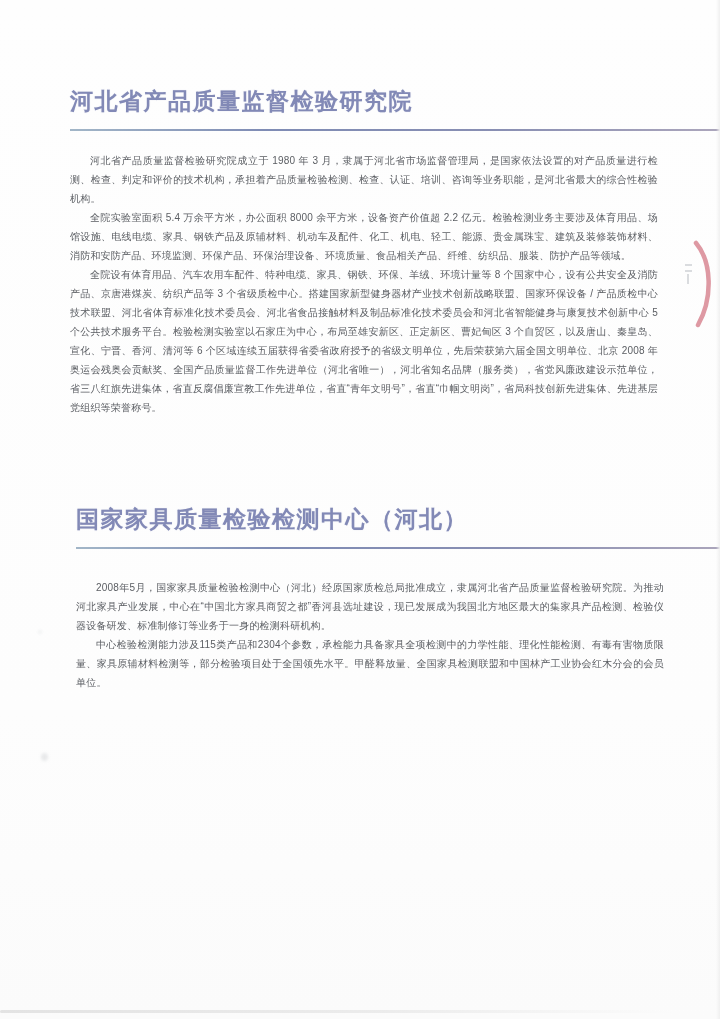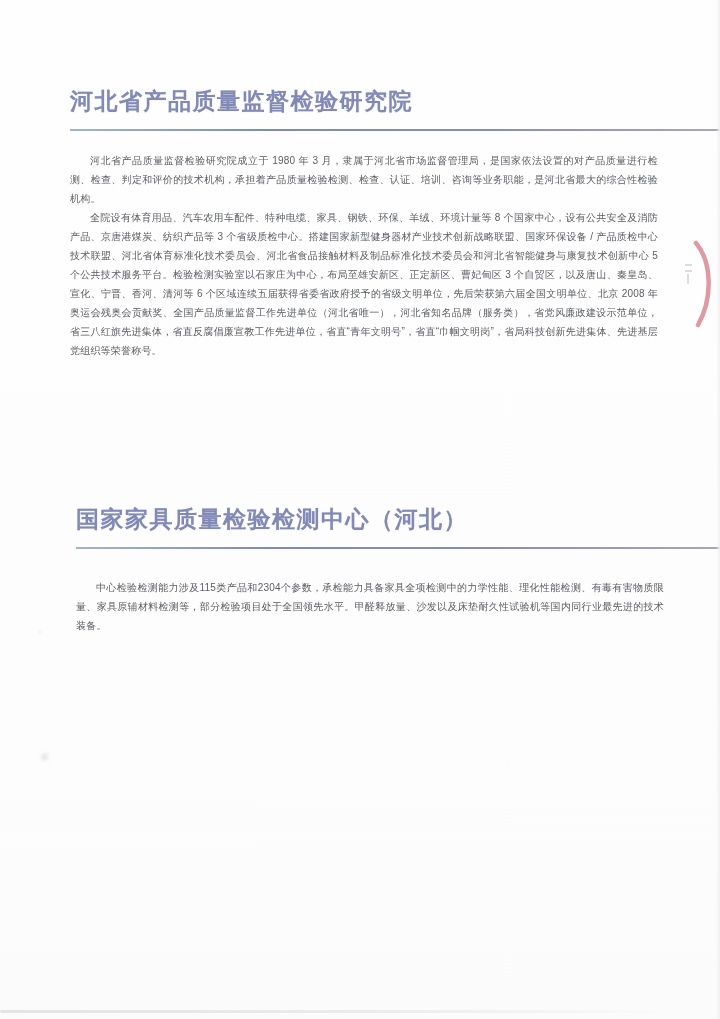--- a/index.html
+++ b/index.html
@@ -76,29 +76,31 @@
 </head>
 <body>
 
 <div class="page">
 
   <section class="section section-1">
     <h2 class="section-title">河北省产品质量监督检验研究院</h2>
     <div class="title-rule"></div>
     <div class="body-text">
       <p>河北省产品质量监督检验研究院成立于 1980 年 3 月，隶属于河北省市场监督管理局，是国家依法设置的对产品质量进行检测、检查、判定和评价的技术机构，承担着产品质量检验检测、检查、认证、培训、咨询等业务职能，是河北省最大的综合性检验机构。</p>
+      <p>全院实验室面积 5.4 万余平方米，办公面积 8000 余平方米，设备资产价值超 2.2 亿元。检验检测业务主要涉及体育用品、场馆设施、电线电缆、家具、钢铁产品及原辅材料、机动车及配件、化工、机电、轻工、能源、贵金属珠宝、建筑及装修装饰材料、消防和安防产品、环境监测、环保产品、环保治理设备、环境质量、食品相关产品、纤维、纺织品、服装、防护产品等领域。</p>
       <p>全院设有体育用品、汽车农用车配件、特种电缆、家具、钢铁、环保、羊绒、环境计量等 8 个国家中心，设有公共安全及消防产品、京唐港煤炭、纺织产品等 3 个省级质检中心。搭建国家新型健身器材产业技术创新战略联盟、国家环保设备 / 产品质检中心技术联盟、河北省体育标准化技术委员会、河北省食品接触材料及制品标准化技术委员会和河北省智能健身与康复技术创新中心 5 个公共技术服务平台。检验检测实验室以石家庄为中心，布局至雄安新区、正定新区、曹妃甸区 3 个自贸区，以及唐山、秦皇岛、宣化、宁晋、香河、清河等 6 个区域连续五届获得省委省政府授予的省级文明单位，先后荣获第六届全国文明单位、北京 2008 年奥运会残奥会贡献奖、全国产品质量监督工作先进单位（河北省唯一），河北省知名品牌（服务类），省党风廉政建设示范单位，省三八红旗先进集体，省直反腐倡廉宣教工作先进单位，省直“青年文明号”，省直“巾帼文明岗”，省局科技创新先进集体、先进基层党组织等荣誉称号。</p>
     </div>
   </section>
 
   <section class="section section-2">
     <h2 class="section-title">国家家具质量检验检测中心（河北）</h2>
     <div class="title-rule"></div>
     <div class="body-text">
-      <p>中心检验检测能力涉及115类产品和2304个参数，承检能力具备家具全项检测中的力学性能、理化性能检测、有毒有害物质限量、家具原辅材料检测等，部分检验项目处于全国领先水平。甲醛释放量、沙发以及床垫耐久性试验机等国内同行业最先进的技术装备。</p>
+      <p>2008年5月，国家家具质量检验检测中心（河北）经原国家质检总局批准成立，隶属河北省产品质量监督检验研究院。为推动河北家具产业发展，中心在“中国北方家具商贸之都”香河县选址建设，现已发展成为我国北方地区最大的集家具产品检测、检验仪器设备研发、标准制修订等业务于一身的检测科研机构。</p>
+      <p>中心检验检测能力涉及115类产品和2304个参数，承检能力具备家具全项检测中的力学性能、理化性能检测、有毒有害物质限量、家具原辅材料检测等，部分检验项目处于全国领先水平。甲醛释放量、全国家具检测联盟和中国林产工业协会红木分会的会员单位。</p>
     </div>
   </section>
 
   <div class="red-arc">
     <svg width="36" height="88" viewBox="0 0 36 88" aria-hidden="true">
       <path d="M14,3 C30,22 31,58 16,85" stroke="#d67f8c" stroke-width="4.5" fill="none" stroke-linecap="round" opacity="0.8"></path>
     </svg>
     <span class="arc-mark"></span>
   </div>
 

